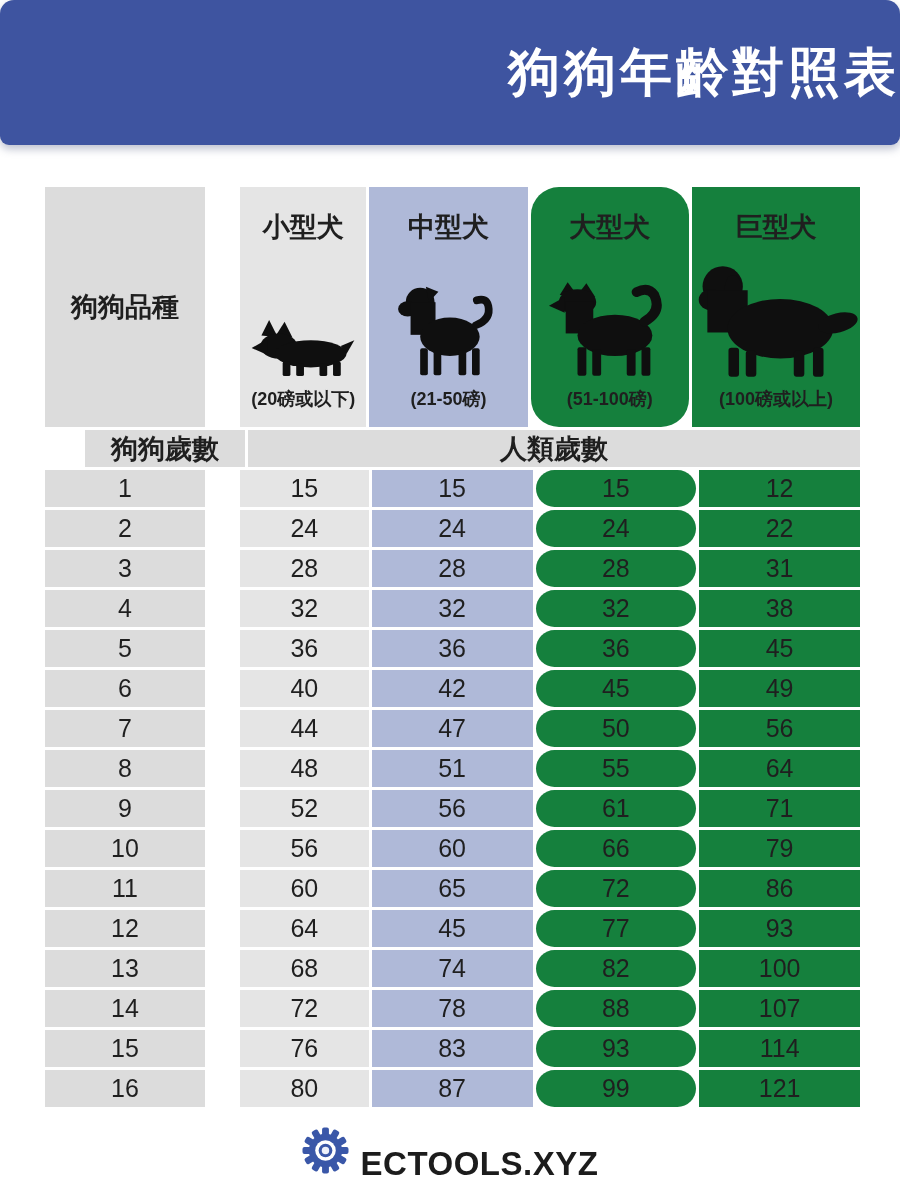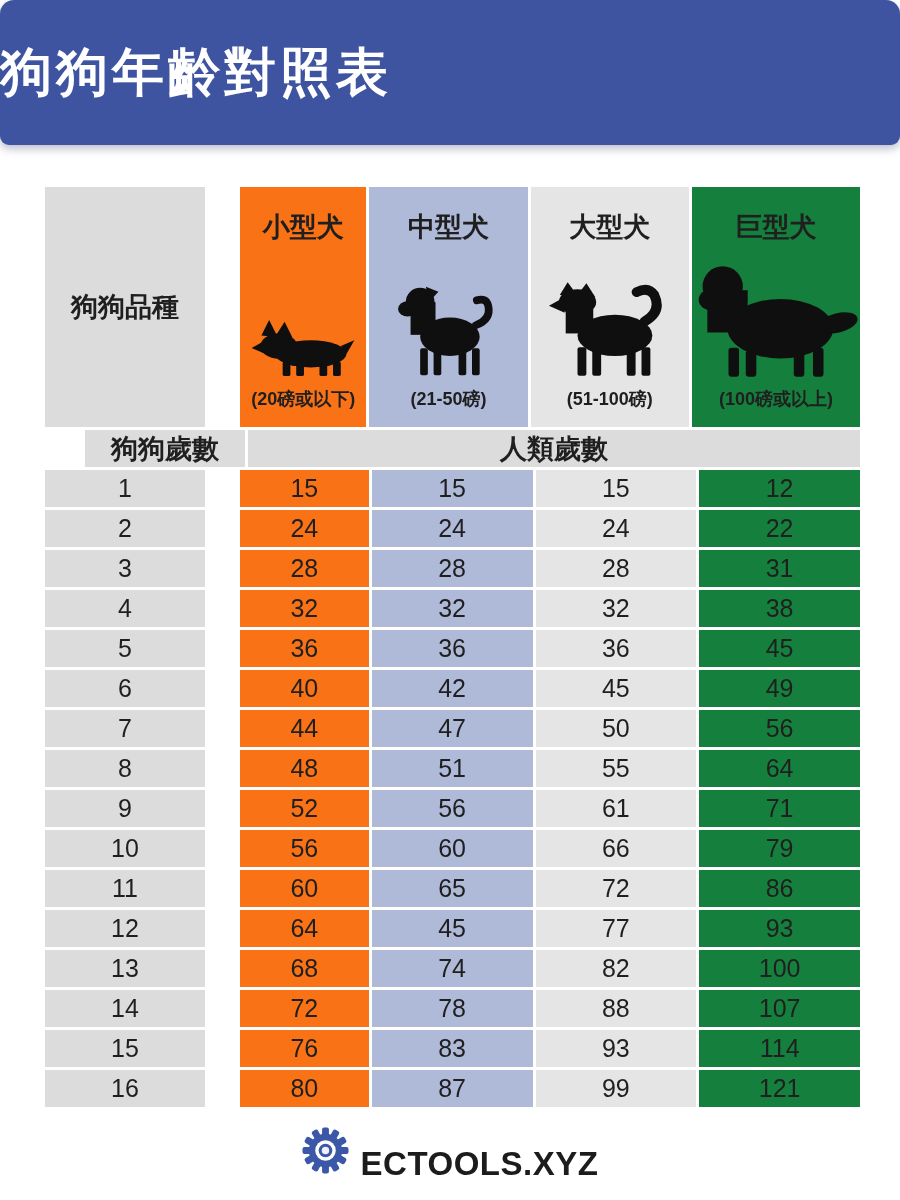--- a/index.html
+++ b/index.html
@@ -7,36 +7,36 @@
     width:900px;height:1200px;position:relative;overflow:hidden;
     background:#ffffff;
     font-family:"Liberation Sans","DejaVu Sans",sans-serif;
     color:#1f1f1f;
   }
   
   .banner{
     position:absolute;left:0;top:0;width:900px;height:145px;
     background:#3e54a0;
     border-radius:14px 14px 9px 9px;
-    display:flex;align-items:center;justify-content:flex-start;
+    display:flex;align-items:center;justify-content:flex-end;
     box-shadow:0 4px 9px rgba(90,100,135,.40);
   }
   .banner-title{
     color:#ffffff;font-size:52px;font-weight:800;letter-spacing:4px;
   }
   
   .tbl{position:absolute;left:45px;top:187px;width:815px;}
   .grid{display:grid;grid-template-columns:160px 1fr 1fr 1fr 1fr;gap:3px;}
   .hdr-grid{height:240px;margin-bottom:3px;}
   .sub-grid{grid-auto-rows:37px;margin-bottom:3px;padding-left:40px;}
   .body-grid{grid-auto-rows:37px;}
   .c0{background:#dcdcdc;}
-  .c1{background:#f97316;margin-left:32px;}
+  .c1{background:#e5e5e5;margin-left:32px;}
   .c2{background:#afb9d8;}
-  .c3{background:#e5e5e5;}
+  .c3{background:#15803d;border-radius:28px;}
   .c4{background:#15803d;}
   .cell{display:flex;align-items:center;justify-content:center;font-size:25px;}
   .label-cell{font-weight:700;font-size:27px;}
   .span4{grid-column:2 / span 4;}
   .hcell{display:flex;flex-direction:column;align-items:center;}
   .breed-cell{justify-content:center;}
   .hname{font-weight:700;font-size:27px;margin-top:22px;}
   .hicon{flex:1;display:flex;align-items:flex-end;justify-content:center;padding-bottom:8px;}
   .hicon svg{display:block;}
   .hweight{font-size:18px;font-weight:600;margin-bottom:16px;}

